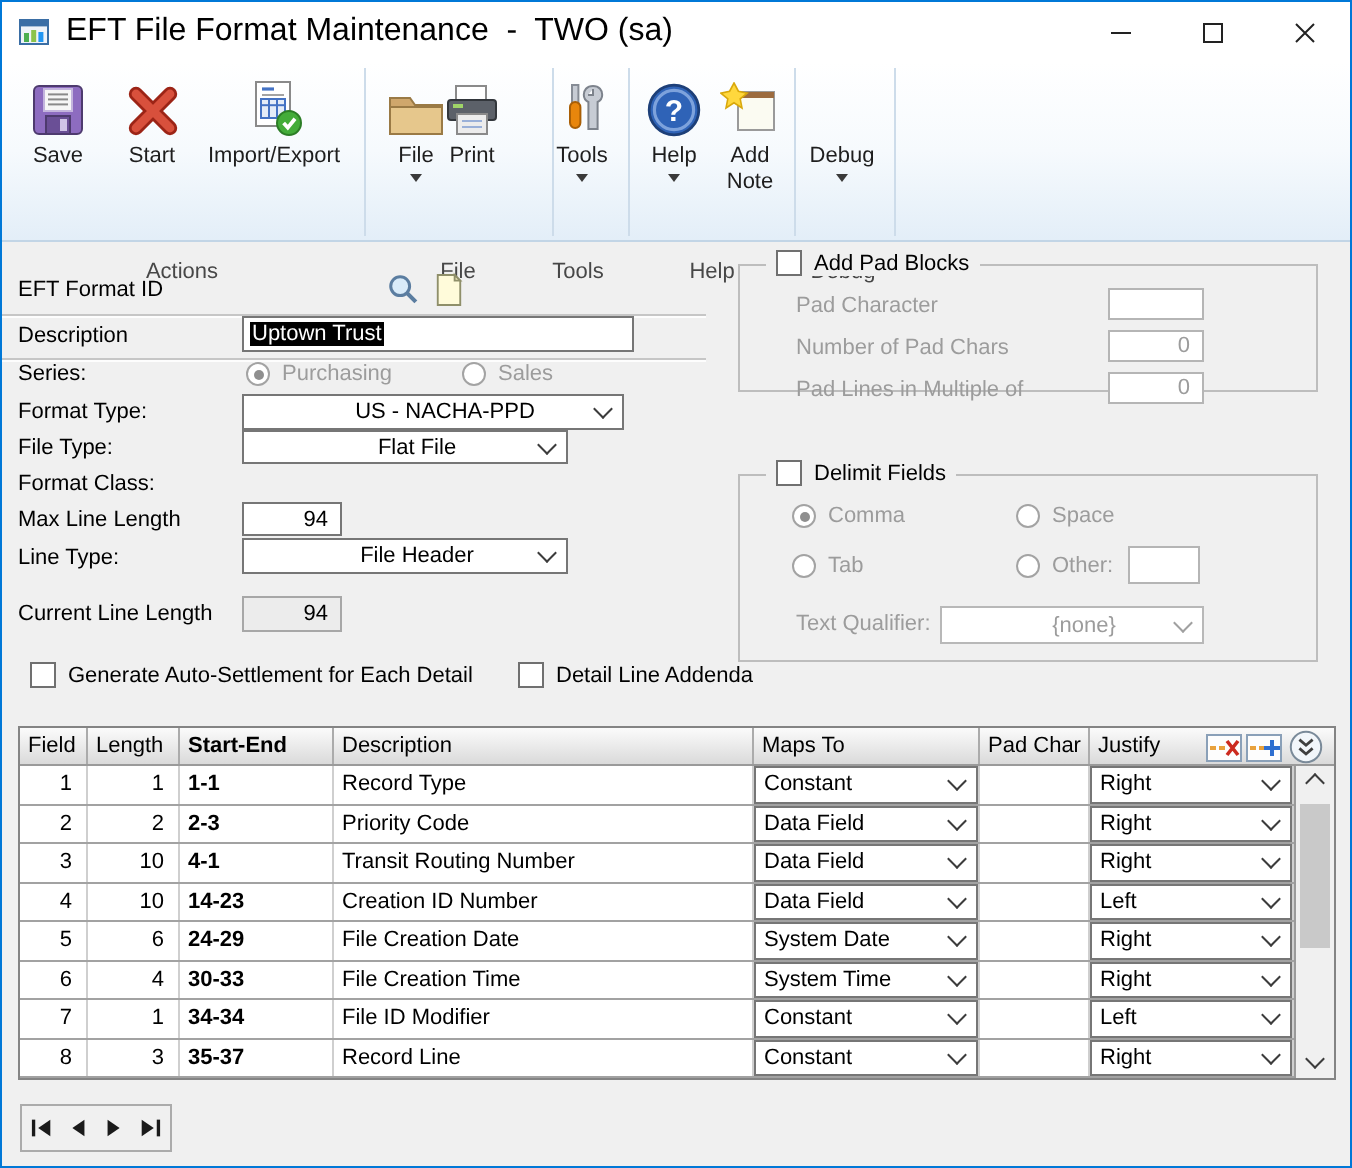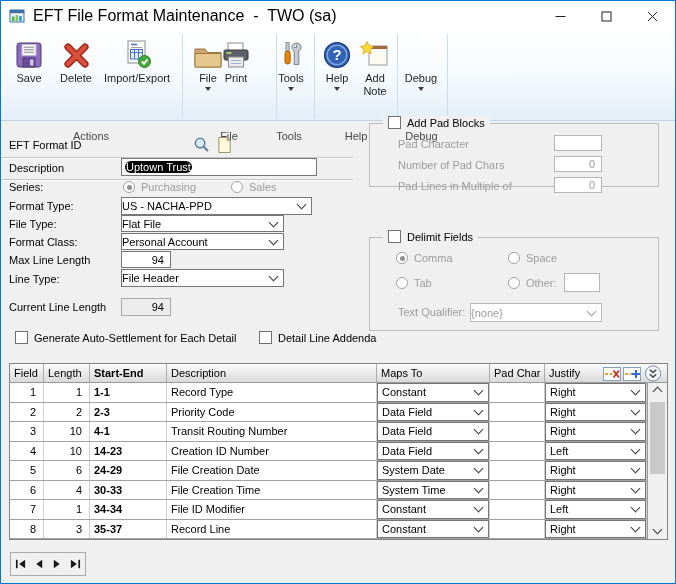--- a/index.html
+++ b/index.html
@@ -26,28 +26,28 @@
   .grouplabel{position:absolute;top:99px;font-size:11px;color:#474747;text-align:center;}
   
   .lbl{position:absolute;font-size:11px;white-space:nowrap;}
   .lbl.dis{color:#9c9c9c;}
   .ti{position:absolute;box-sizing:border-box;background:#fff;border:1px solid #767676;
       font-size:11px;display:flex;align-items:center;padding:0 3px;}
   .ti.num{justify-content:flex-end;padding-right:6px;}
   .ti.ro{background:#ececec;border-color:#a7a7a7;}
   .ti.disbox{border-color:#b5b5b5;color:#9c9c9c;}
   .dd{position:absolute;box-sizing:border-box;background:#fff;border:1px solid #767676;
-      font-size:11px;display:flex;align-items:center;padding-left:0;}
+      font-size:11px;display:flex;align-items:center;padding-left:12px;justify-content:center;}
   .dd .chev{position:absolute;right:6px;top:50%;margin-top:-5px;}
   .dd.dis{border-color:#b8b8b8;color:#9c9c9c;}
   .chev{width:6px;height:6px;border-right:1px solid #3c3c3c;border-bottom:1px solid #3c3c3c;
         transform:rotate(45deg);display:inline-block;}
   .chev.gray{border-color:#a0a0a0;}
   .chev.up{transform:rotate(225deg);}
-  .sel-text{background:#000;color:#fff;padding:0 1px;border-radius:6px;}
+  .sel-text{background:#000;color:#fff;padding:0 1px;}
   .hline{position:absolute;height:1px;background:#c6c6c6;border-bottom:1px solid #fdfdfd;}
   .cb{position:absolute;width:13px;height:13px;box-sizing:border-box;background:#fff;
       border:1px solid #707070;}
   .radio{position:absolute;width:12px;height:12px;box-sizing:border-box;border:1px solid #a3a3a3;
          border-radius:50%;background:#fff;}
   .radio.sel::after{content:"";display:block;width:5px;height:5px;border-radius:50%;
                     background:#8f8f8f;margin:2.5px;}
   .gbox{position:absolute;border:1px solid #bdbdbd;box-sizing:border-box;}
   .gbox-legend{position:absolute;top:-8px;left:13px;background:#f0f0f0;padding:0 5px;
                display:flex;align-items:center;font-size:11px;}
@@ -140,21 +140,21 @@
       <div class="rlabel">Save</div>
     </div>
 
     <div class="rbtn" style="left:52px;width:46px">
       <div class="ric">
         <svg width="27" height="27" viewBox="0 0 27 27">
           <path d="M5 5 L22 22 M22 5 L5 22" stroke="#9c2416" stroke-width="7.2" stroke-linecap="round"></path>
           <path d="M5 5 L22 22 M22 5 L5 22" stroke="#d8503c" stroke-width="4.4" stroke-linecap="round"></path>
         </svg>
       </div>
-      <div class="rlabel">Delete</div>
+      <div class="rlabel">Start</div>
     </div>
 
     <div class="rbtn" style="left:98px;width:76px">
       <div class="ric">
         <svg width="30" height="29" viewBox="0 0 30 29">
           <rect x="6" y="1" width="17" height="22" fill="#fff" stroke="#8a8a8a"></rect>
           <line x1="9" y1="4.5" x2="15" y2="4.5" stroke="#4472c4" stroke-width="1.6"></line>
           <line x1="9" y1="7.5" x2="20" y2="7.5" stroke="#a3a3a3"></line>
           <rect x="8.5" y="9.5" width="12" height="9.5" fill="#e4ecf8" stroke="#4472c4"></rect>
           <line x1="8.5" y1="12.6" x2="20.5" y2="12.6" stroke="#4472c4"></line>
@@ -274,24 +274,20 @@
       <span class="chev"></span>
   </div>
 
   <div class="lbl" style="left:8px;top:217px">File Type:</div>
   <div class="dd" style="left:120px;top:214px;width:163px;height:17px">
     <span>Flat File</span>
       <span class="chev"></span>
   </div>
 
   <div class="lbl" style="left:8px;top:235px">Format Class:</div>
-  <div class="dd" style="left:120px;top:232px;width:163px;height:17px">
-    <span>Personal Account</span>
-      <span class="chev"></span>
-  </div>
 
   <div class="lbl" style="left:8px;top:253px">Max Line Length</div>
   <div class="ti num" style="left:120px;top:250px;width:50px;height:17px">
     <span>94</span>
   </div>
 
   <div class="lbl" style="left:8px;top:272px">Line Type:</div>
   <div class="dd" style="left:120px;top:268px;width:163px;height:18px">
     <span>File Header</span>
       <span class="chev"></span>
@@ -300,21 +296,21 @@
   <div class="lbl" style="left:8px;top:300px">Current Line Length</div>
   <div class="ti num ro" style="left:120px;top:297px;width:50px;height:18px">
     <span>94</span>
   </div>
 
   <div class="cb" style="left:14px;top:330px"></div>
   <div class="lbl" style="left:33px;top:331px">Generate Auto-Settlement for Each Detail</div>
   <div class="cb" style="left:258px;top:330px"></div>
   <div class="lbl" style="left:277px;top:331px">Detail Line Addenda</div>
 
-  <div class="gbox" style="left:368px;top:122px;width:290px;height:64px">
+  <div class="gbox" style="left:368px;top:131px;width:290px;height:64px">
     <div class="gbox-legend">
       <span class="cbx"></span>
       <span>Add Pad Blocks</span>
     </div>
     <div class="lbl dis" style="left:28px;top:14px">Pad Character</div>
     <div class="ti disbox" style="left:184px;top:11px;width:48px;height:16px">
       <span></span>
     </div>
     <div class="lbl dis" style="left:28px;top:35px">Number of Pad Chars</div>
     <div class="ti num disbox" style="left:184px;top:32px;width:48px;height:16px">

